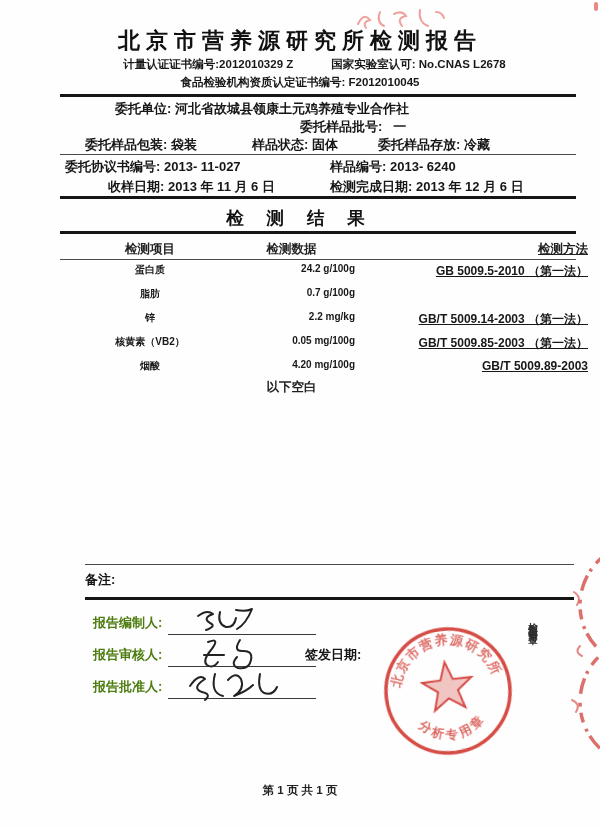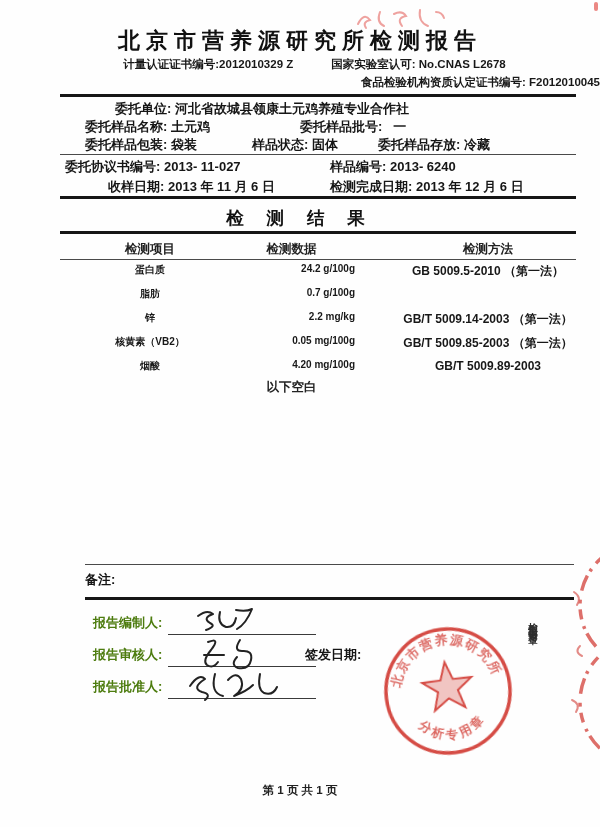--- a/index.html
+++ b/index.html
@@ -12,32 +12,32 @@
     overflow:hidden;
   }
   .page{position:absolute;inset:0;background:#fefefe;}
   .abs{position:absolute;}
   .doc-title{
     left:0;right:0;top:26px;text-align:center;
     font-size:22px;font-weight:bold;letter-spacing:6px;color:#111;
   }
   .cert-line{left:0;right:0;top:57px;text-align:center;font-size:11.5px;font-weight:bold;color:#181818;margin-left:29px;}
   .cert-line .gap{display:inline-block;width:38px;}
-  .cert-line2{left:0;right:0;top:75px;text-align:right;font-size:11.5px;font-weight:bold;color:#181818;}
+  .cert-line2{left:0;right:0;top:75px;text-align:center;font-size:11.5px;font-weight:bold;color:#181818;}
   .rule{background:#161616;height:2.6px;left:60px;right:24px;}
   .rule-thin{background:#4a4a4a;height:1.2px;left:60px;right:24px;}
   .info-row{font-size:13px;font-weight:600;color:#161616;white-space:nowrap;}
   .sec-title{left:0;right:0;top:206px;text-align:center;font-size:17.5px;font-weight:bold;letter-spacing:9px;color:#111;}
   .th{font-size:12.5px;font-weight:600;color:#222;}
   .td{font-size:10px;font-weight:600;color:#181818;white-space:nowrap;}
   .method{font-size:12px;}
   .col1{left:70px;width:160px;text-align:center;}
   .col2{left:228px;width:127px;text-align:right;}
   .col2h{left:228px;width:127px;text-align:center;}
-  .col3{left:388px;width:200px;text-align:center;}
+  .col3{left:388px;width:200px;text-align:right;text-decoration:underline;}
   .endnote{left:228px;width:127px;text-align:center;font-size:12.5px;font-weight:600;color:#222;}
   .remark{left:85px;top:571px;font-size:13px;font-weight:bold;color:#151515;}
   .sign-label{left:93px;font-size:13px;font-weight:bold;color:#4d7c0f;}
   .sig-line{left:168px;width:148px;height:0;border-bottom:1.6px solid #3a3a3a;}
   .issue-label{left:305px;top:646px;font-size:13px;font-weight:bold;color:#151515;}
   .issue-date{left:310px;top:678px;font-size:13.5px;font-weight:bold;color:#151515;white-space:nowrap;}
   .side-caption{
     left:526px;top:615px;height:100px;
     writing-mode:vertical-rl;text-orientation:upright;
     font-size:9.5px;font-weight:600;letter-spacing:2px;color:#2e2e2e;
@@ -68,23 +68,20 @@
   <div class="abs doc-title">北京市营养源研究所检测报告</div>
   <div class="abs cert-line">
     <span>计量认证证书编号:2012010329 Z</span><span class="gap"></span><span>国家实验室认可: No.CNAS L2678</span>
   </div>
   <div class="abs cert-line2">食品检验机构资质认定证书编号: F2012010045</div>
   <div class="abs rule" style="top:94px"></div>
 
   <div class="abs info-row" style="left:115px;top:100px">
     <span>委托单位:</span>&nbsp;<span>河北省故城县领康土元鸡养殖专业合作社</span>
   </div>
-  <div class="abs info-row" style="left:85px;top:118px">
-    <span>委托样品名称:</span>&nbsp;<span>土元鸡</span>
-  </div>
   <div class="abs info-row" style="left:300px;top:118px">
     <span>委托样品批号:</span>&nbsp;&nbsp;&nbsp;<span>一</span>
   </div>
   <div class="abs info-row" style="left:85px;top:136px">
     <span>委托样品包装:</span>&nbsp;<span>袋装</span>
   </div>
   <div class="abs info-row" style="left:252px;top:136px">
     <span>样品状态:</span>&nbsp;<span>固体</span>
   </div>
   <div class="abs info-row" style="left:378px;top:136px">

